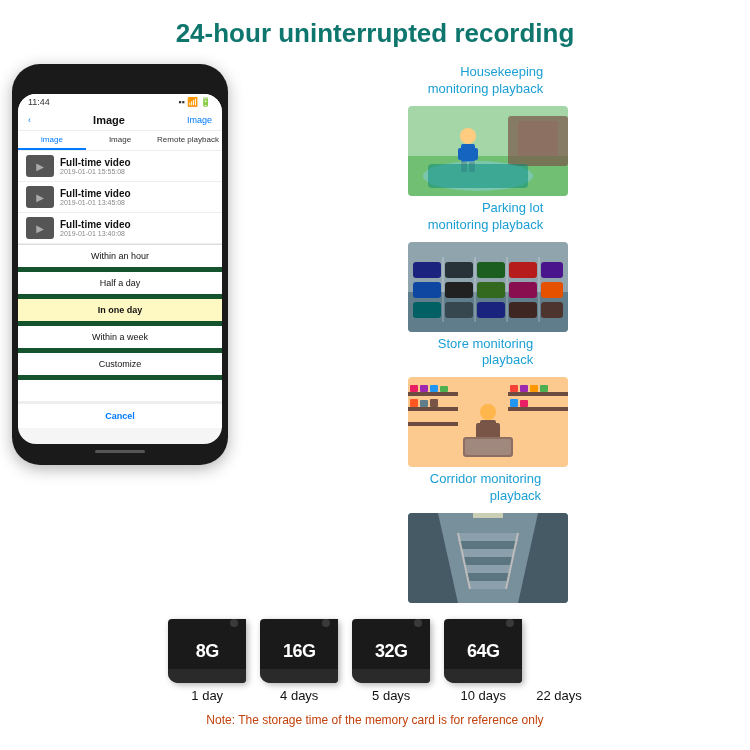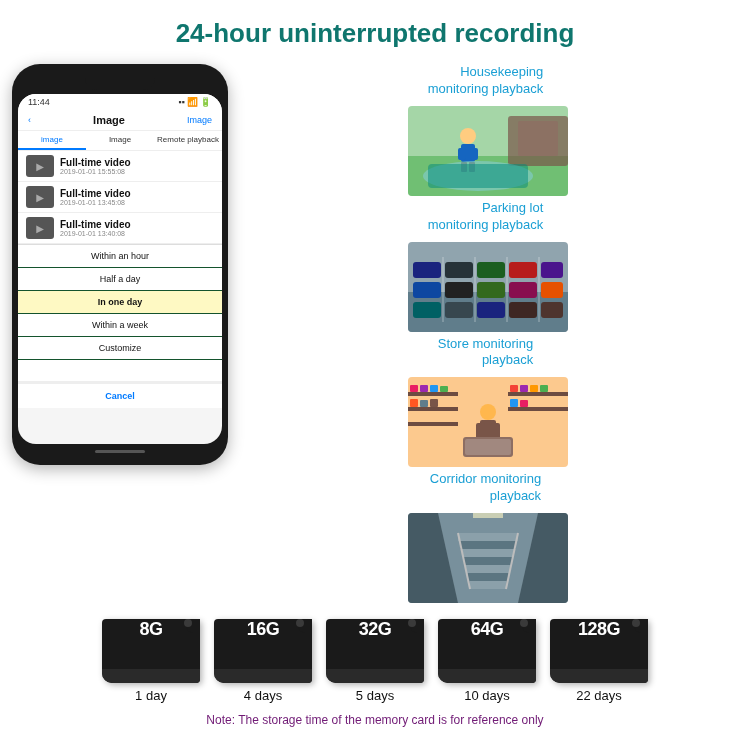--- a/index.html
+++ b/index.html
@@ -166,21 +166,21 @@
     .screen-dropdown {
       background: #fff;
       border-top: 1px solid #ddd;
     }
 
     .screen-dropdown-item {
       text-align: center;
       padding: 6px;
       font-size: 9px;
       color: #111;
-      border-bottom: 1px solid #14532d;
+      border-bottom: 5px solid #14532d;
     }
 
     .screen-dropdown-item.selected {
       background: #fef9c3;
       font-weight: 600;
     }
 
     .screen-cancel-btn {
       text-align: center;
       padding: 7px;
@@ -268,26 +268,27 @@
     }
 
     .storage-card-item {
       display: flex;
       flex-direction: column;
       align-items: center;
       gap: 5px;
     }
 
     .sd-card {
-      width: 98px;
+      width: 78px;
       height: 64px;
       background: #1a1a1a;
       border-radius: 4px 4px 4px 10px;
       position: relative;
       display: flex;
+      align-items: center;
       justify-content: center;
       box-shadow: 2px 2px 6px rgba(0,0,0,0.3);
     }
 
     .sd-card::before {
       content: '';
       position: absolute;
       top: 0;
       right: 0;
       width: 14px;
@@ -328,21 +329,21 @@
     }
 
     .storage-day-label {
       font-size: 13px;
       color: #111;
       font-weight: 400;
     }
 
     .storage-note {
       font-size: 12px;
-      color: #701a75;
+      color: #c2410c;
       text-align: center;
       margin-top: 4px;
     }
 
     
     .photo-svg {
       width: 100%;
       height: 100%;
     }
   </style>
@@ -576,24 +577,20 @@
 
       <div class="storage-card-item">
         <div class="sd-card">
           <div class="sd-card-notch"></div>
           <span class="sd-card-label">64G</span>
         </div>
         <span class="storage-day-label">10 days</span>
       </div>
 
       <div class="storage-card-item">
-        <div class="sd-card">
-          <div class="sd-card-notch"></div>
-          <span class="sd-card-label">128G</span>
-        </div>
         <span class="storage-day-label">22 days</span>
       </div>
 
     </div>
     <div class="storage-note">Note: The storage time of the memory card is for reference only</div>
   </div>
 
 </div>
 
 </body></html>

